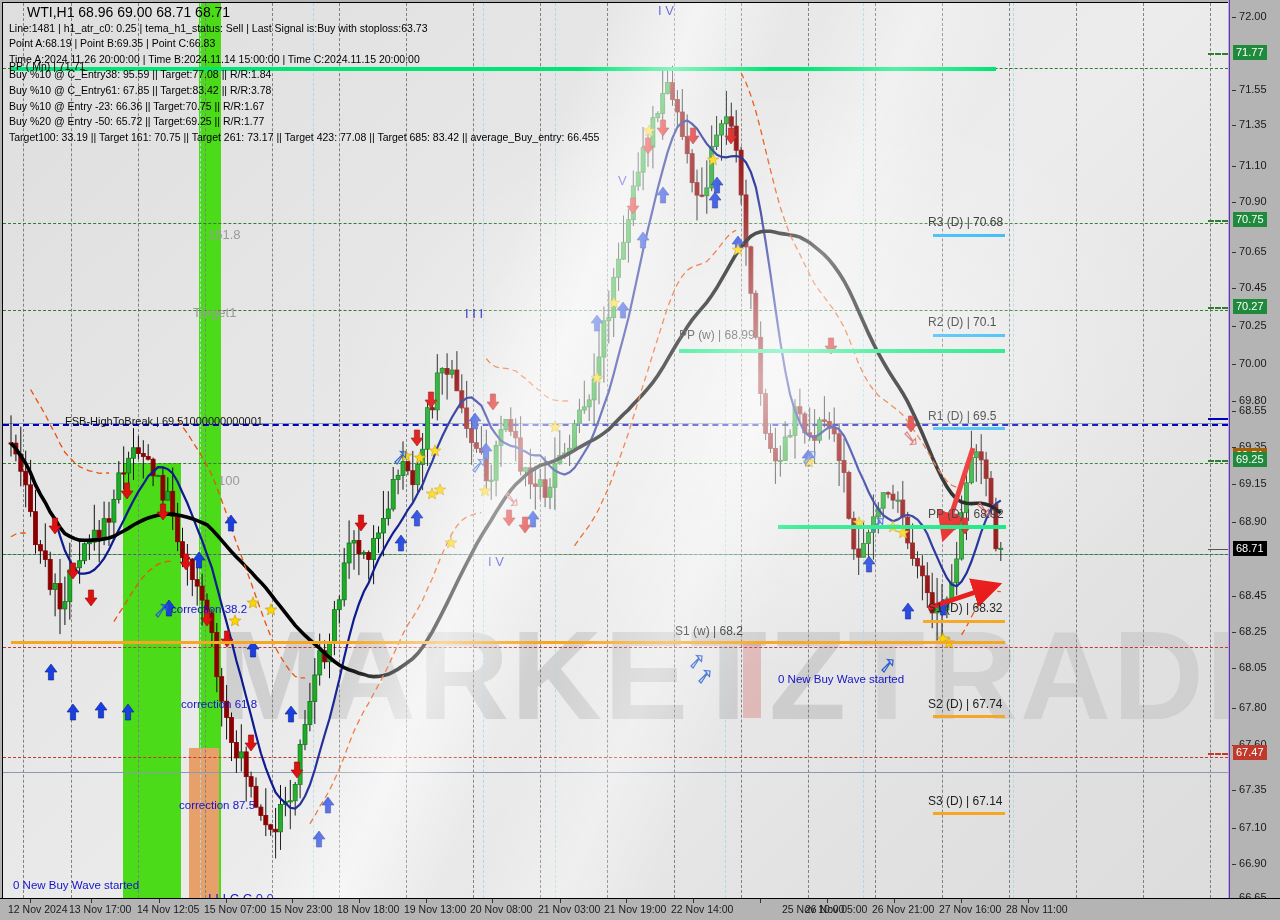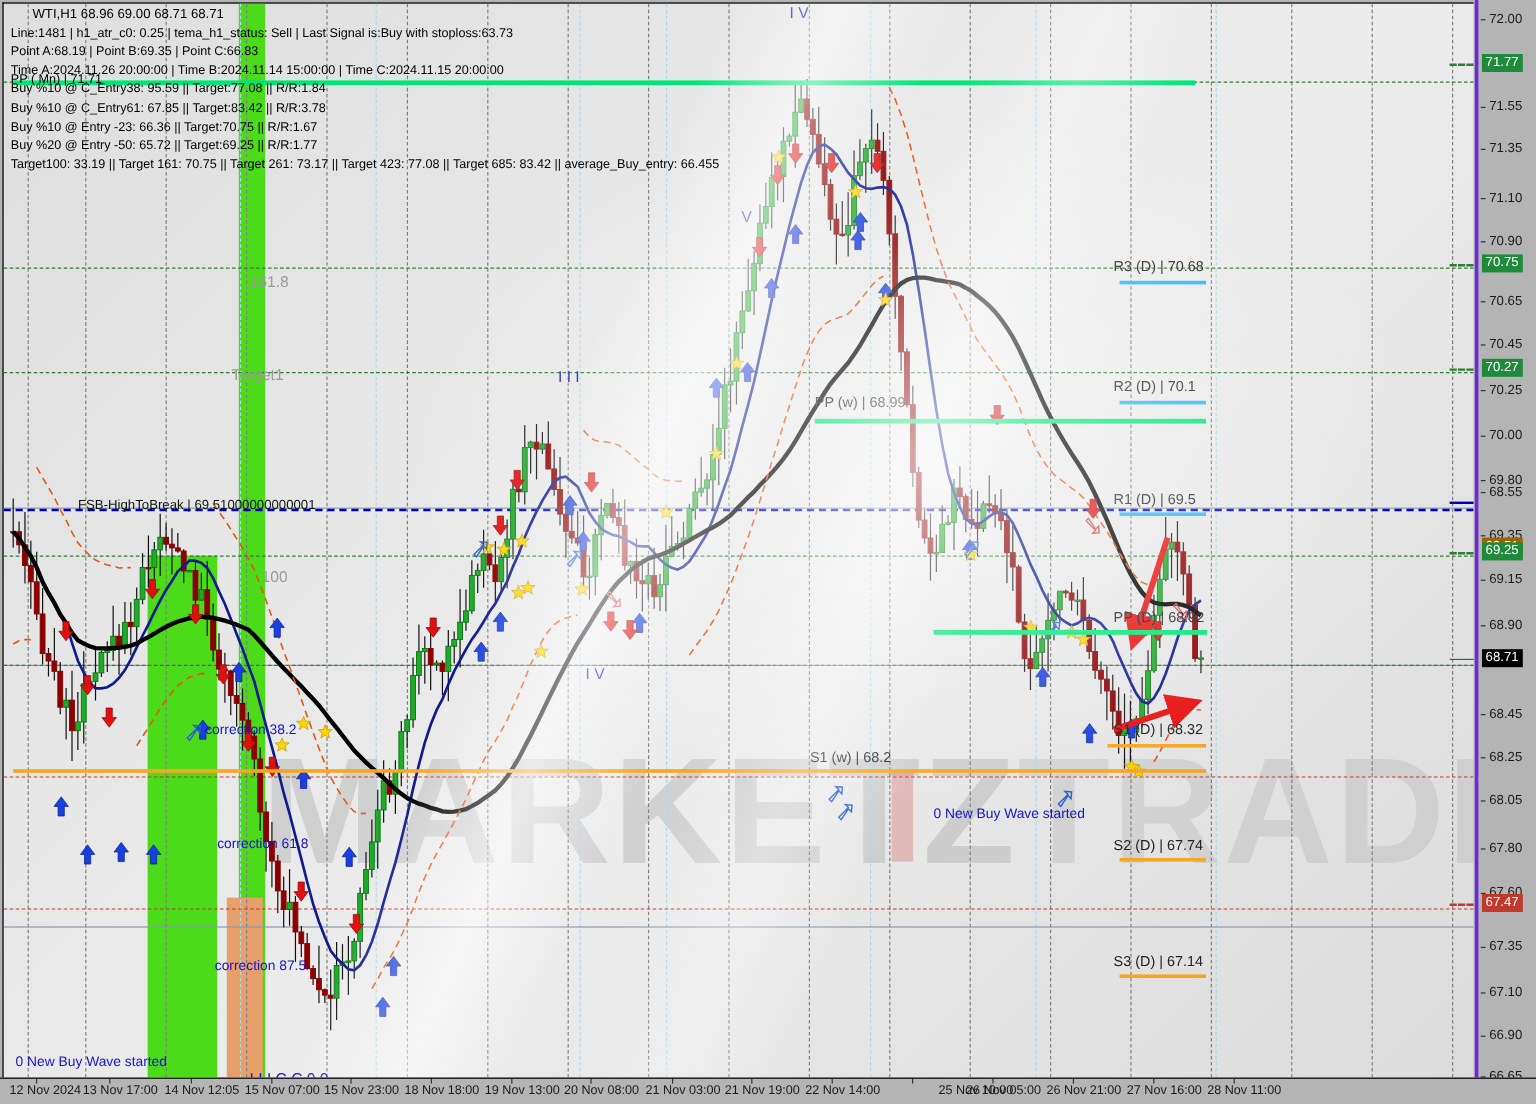--- a/index.html
+++ b/index.html
@@ -102,35 +102,35 @@
   #infoblock {
     position: absolute;
     left: 6px; top: 2px;
     font-size: 10.5px;
     line-height: 15.6px;
     color: #000;
     white-space: nowrap;
     z-index: 40;
     font-family: "Liberation Sans", sans-serif;
   }
-  #infoblock .sym { padding-left: 18px; font-size: 11px; }
+  #infoblock .sym { padding-left: 18px; font-size: 14px; }
   #infoblock .row { height: 15.6px; }
   #infoblock .overlap {
     position: absolute;
     left: 0; top: 54px;
     color: #000;
   }
 
   
   #paxis {
     position: absolute;
     left: 1229px; top: 0;
     width: 51px; height: 898px;
     background: #b4b4b4;
-    border-left: 3px solid #6d28d9;
+    border-left: 1px solid #6d28d9;
   }
   .ptick {
     position: absolute; left: 0;
     font-size: 11px; color: #1a1a1a;
     white-space: nowrap;
   }
   .pbadge {
     position: absolute; left: 3px;
     font-size: 11px; color: #fff;
     padding: 1px 3px 2px 3px;

